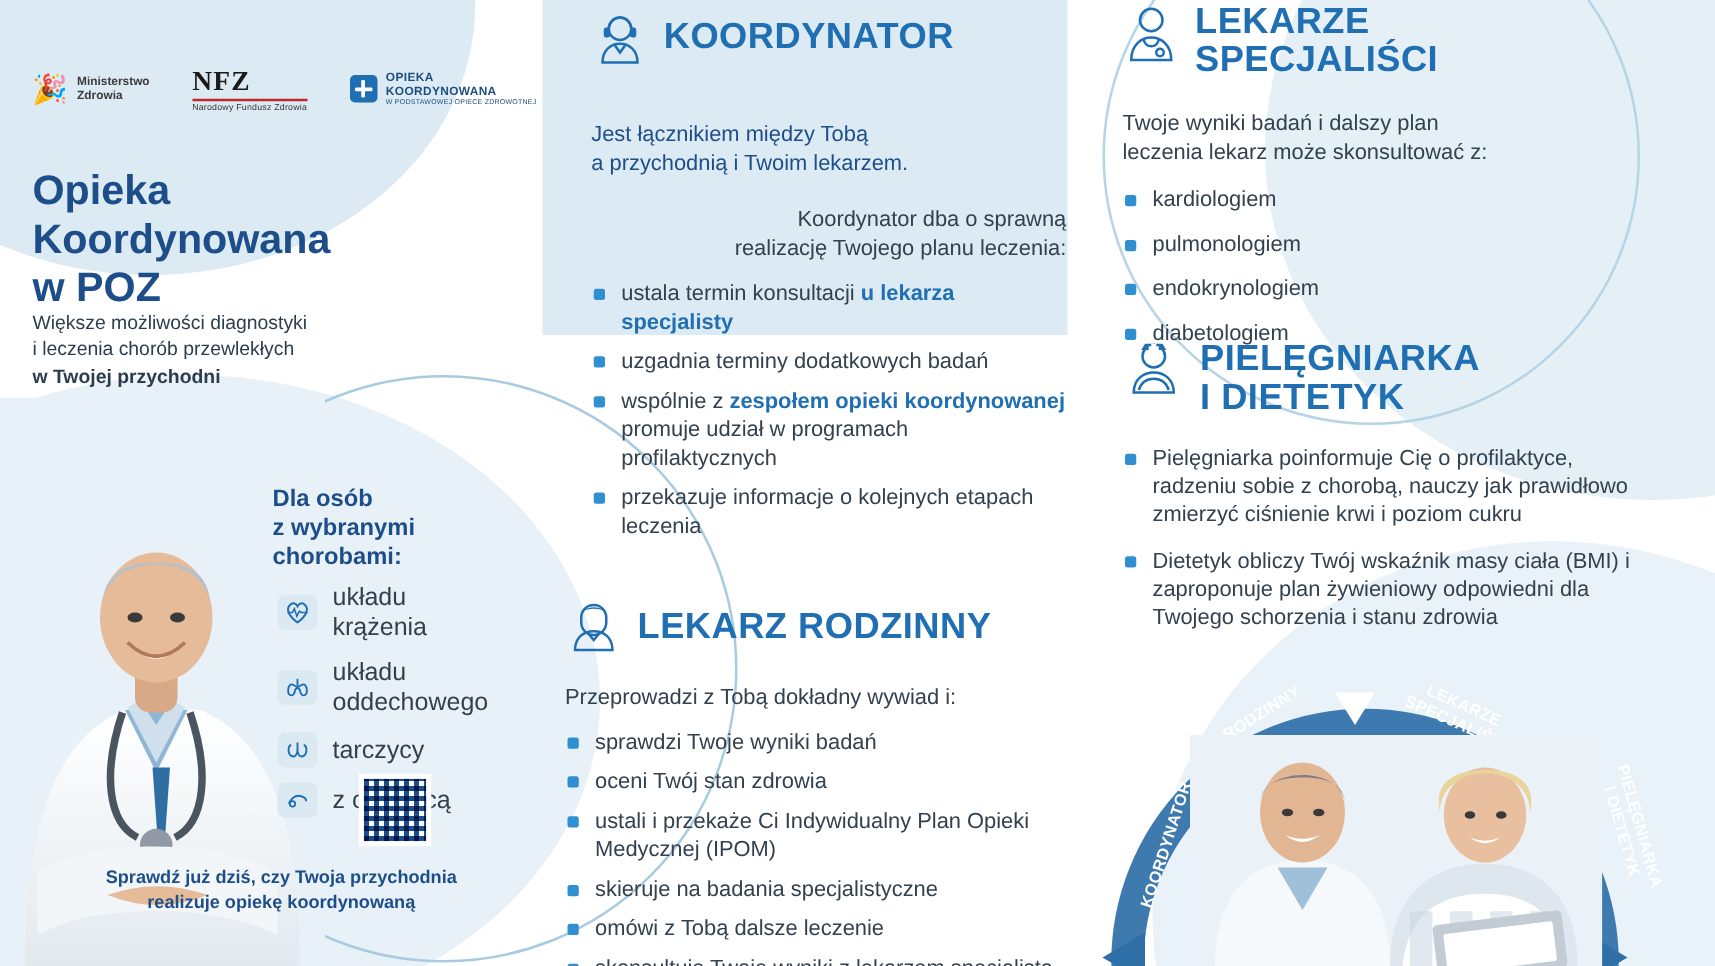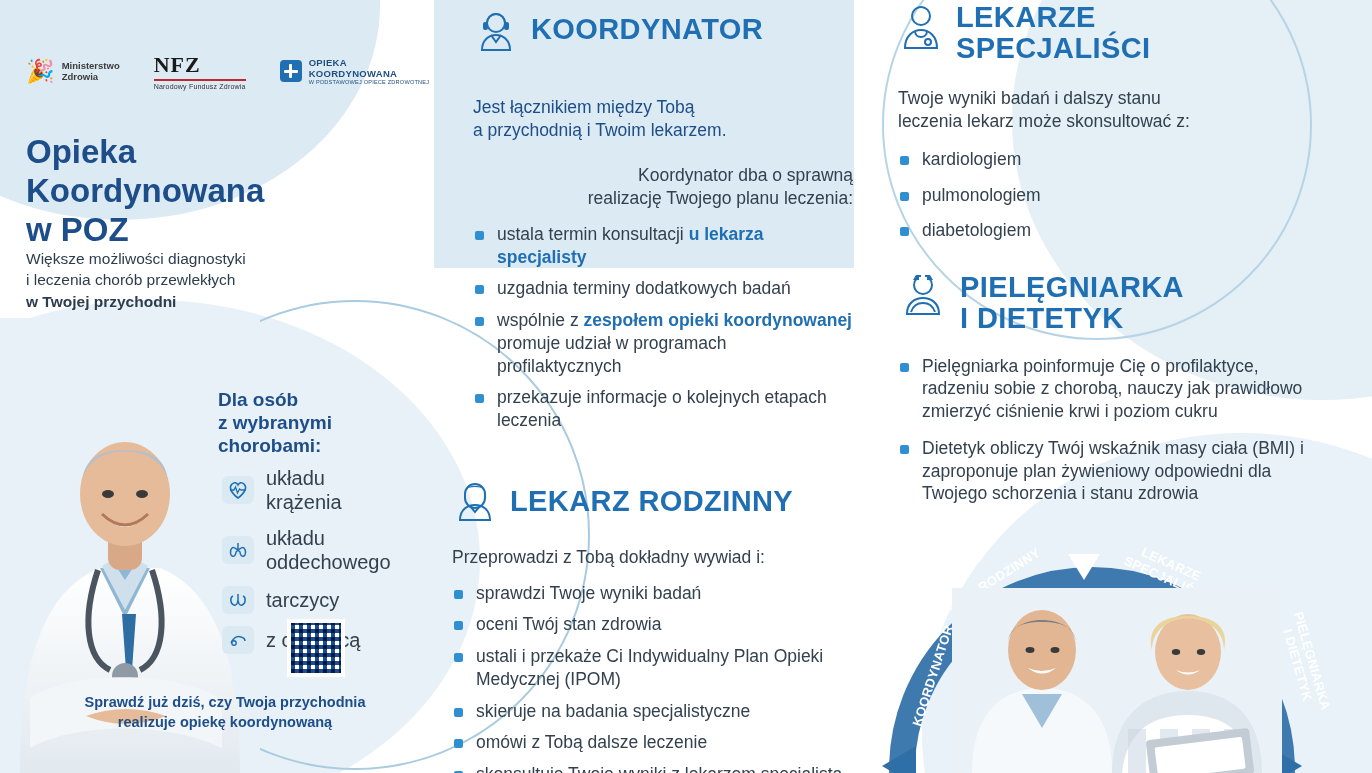--- a/index.html
+++ b/index.html
@@ -337,25 +337,26 @@
         <circle cx="23" cy="14" r="9" fill="none" stroke="#1f6fb2" stroke-width="2"></circle>
         <path d="M14 12 c0 -9 18 -9 18 0 c0 -4 -4 -6 -9 -6 c-5 0 -9 2 -9 6 z" fill="#1f6fb2"></path>
         <path d="M7 46 c0 -12 8 -18 16 -18 c8 0 16 6 16 18 z" fill="none" stroke="#1f6fb2" stroke-width="2"></path>
         <path d="M17 29 c0 8 12 8 12 0" fill="none" stroke="#1f6fb2" stroke-width="2"></path>
         <circle cx="30" cy="40" r="3" fill="none" stroke="#1f6fb2" stroke-width="2"></circle>
       </svg>
     </span>
     <h2 class="sec-title" style="white-space: pre-line;">LEKARZE
 SPECJALIŚCI</h2>
   </div>
-  <p class="body-txt intro" style="white-space: pre-line;">Twoje wyniki badań i dalszy stanu
+  <p class="body-txt intro" style="white-space: pre-line;">Twoje wyniki badań i dalszy plan
 leczenia lekarz może skonsultować z:</p>
   <ul class="bullets">
     <li>kardiologiem</li>
     <li>pulmonologiem</li>
+    <li>endokrynologiem</li>
     <li>diabetologiem</li>
   </ul>
 </section>
 
 <section id="pielegniarka">
   <div class="sec-head">
     <span>
       <svg width="50" height="50" viewBox="0 0 50 50" class="icon-svg">
         <circle cx="25" cy="17" r="9" fill="none" stroke="#1f6fb2" stroke-width="2"></circle>
         <path d="M15 12 h20 l-3 -5 h-14 z" fill="#1f6fb2"></path>

